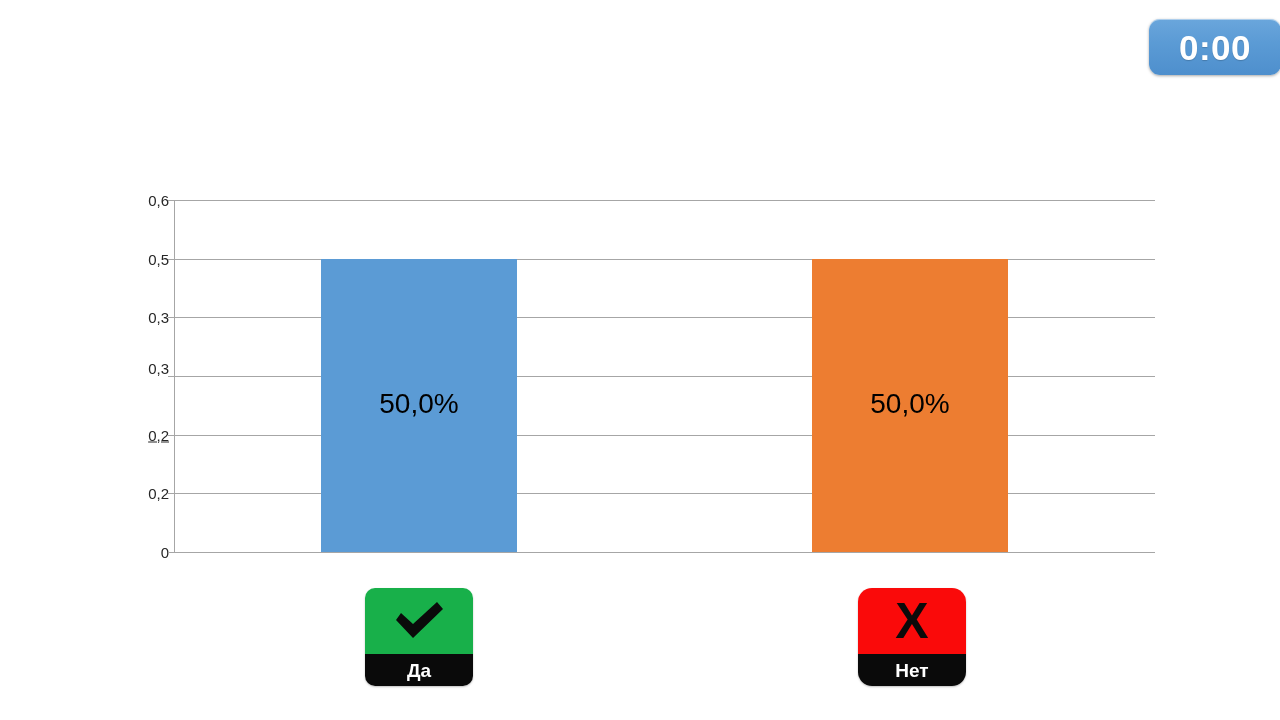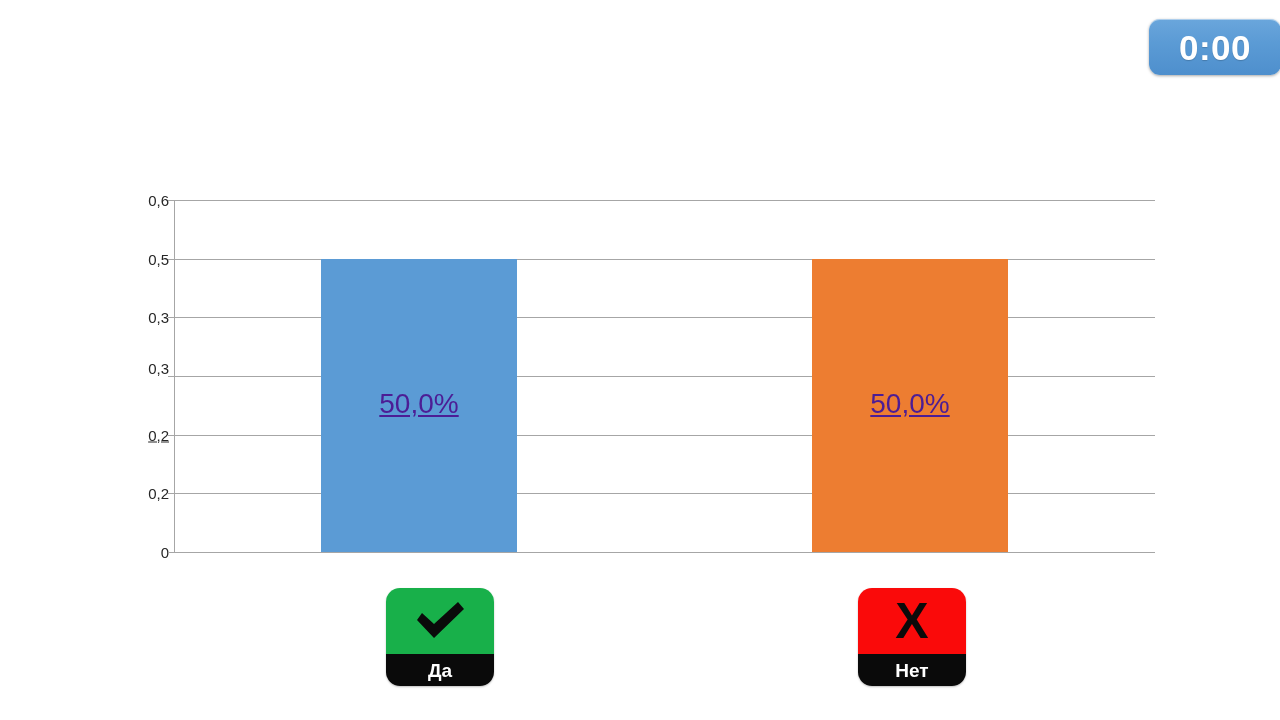--- a/index.html
+++ b/index.html
@@ -93,23 +93,22 @@
   }
   .bar {
     position:absolute;
     bottom:0;
   }
   .bar-label {
     position:absolute;
     width:100%;
     text-align:center;
     font-size:28px;
-    color:#4c1d95;
+    color:#000000;
     white-space:nowrap;
-    text-decoration:underline;
   }
 
   
   .answer-btn {
     position:absolute;
     width:108px; height:98px;
     border-radius:14px;
     overflow:hidden;
     box-shadow:0 1px 2px rgba(0,0,0,0.25);
   }
@@ -181,21 +180,21 @@
 
   <div class="tick" style="top: 372px;"></div>
       <div class="tick" style="top: 313.333px;"></div>
       <div class="tick" style="top: 254.667px;"></div>
       <div class="tick" style="top: 196px;"></div>
       <div class="tick" style="top: 137.333px;"></div>
       <div class="tick" style="top: 78.6667px;"></div>
       <div class="tick" style="top: 20px;"></div>
     </div>
 
-  <div class="answer-btn" id="btn-yes" style="left:361px; top:588px;">
+  <div class="answer-btn" id="btn-yes" style="left:340px; top:588px;border-radius:10px;">
     <div class="answer-top" style="background:#18b04a;">
       <span class="glyph-check">
         <svg width="56" height="42" viewBox="0 0 56 42" xmlns="http://www.w3.org/2000/svg">
           <path d="M5 20 L10 13 L22 24 L46 2 L52 9 L22 38 Z" fill="#0a0a0a"></path>
         </svg>
       </span>
     </div>
     <div class="answer-bottom">
       <span>Да</span>
     </div>

